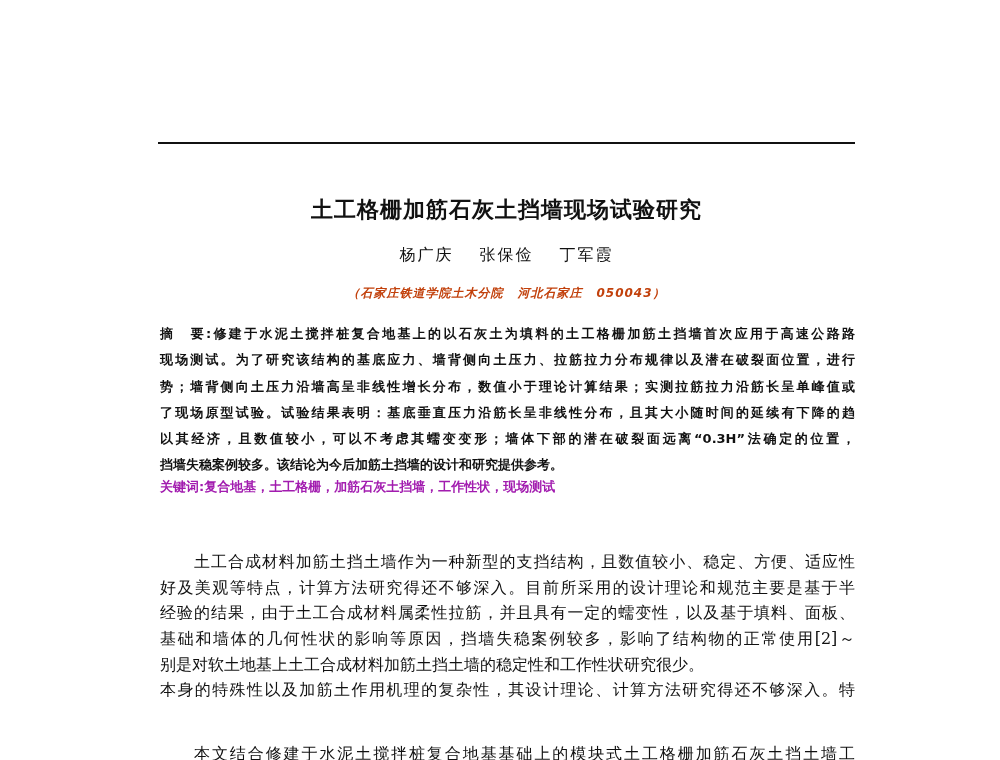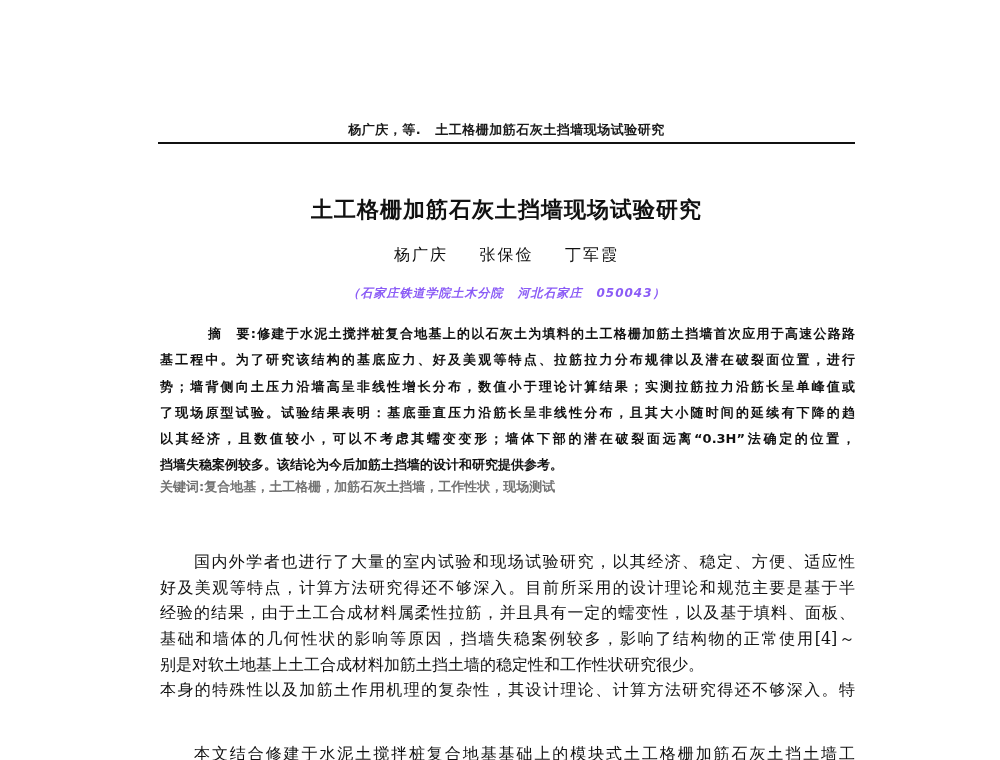--- a/index.html
+++ b/index.html
@@ -51,65 +51,65 @@
     letter-spacing: 1px;
     color: #111;
   }
   .authors {
     position: absolute;
     left: 158px;
     width: 697px;
     top: 245px;
     text-align: center;
     font-size: 16px;
-    font-family: Liberation Mono, monospace;
+    font-family: Liberation Serif, serif;
     letter-spacing: 2px;
     color: #111;
   }
   .authors span { margin: 0 10px; }
   .affiliation {
     position: absolute;
     left: 158px;
     width: 697px;
     top: 285px;
     text-align: center;
     font-size: 12px;
     font-weight: bold;
     font-style: italic;
     letter-spacing: 1px;
-    color: #8b5cf6;
+    color: #c2410c;
   }
   .affiliation .gap { display: inline-block; width: 14px; }
   .abstract {
     position: absolute;
     left: 160px;
     width: 695px;
     top: 321px;
     font-size: 13px;
     font-weight: bold;
     line-height: 26.3px;
     color: #111;
   }
   .abstract .line {
     white-space: nowrap;
     text-align: justify;
     text-align-last: justify;
     display: block;
     height: 26.3px;
   }
   .abstract .line.last { text-align-last: left; }
-  .abstract .label { letter-spacing: 0; margin-left: 48px; }
+  .abstract .label { letter-spacing: 0; }
   .keywords {
     position: absolute;
     left: 160px;
     top: 478px;
     font-size: 13px;
     font-weight: bold;
     white-space: nowrap;
-    color: #737373;
+    color: #a21caf;
   }
   .body-text {
     position: absolute;
     left: 160px;
     width: 695px;
     top: 549px;
     font-size: 16px;
     line-height: 25.7px;
     font-family: "DejaVu Serif", "Liberation Serif", serif;
     color: #111;
@@ -136,54 +136,51 @@
     overflow: hidden;
     text-align: justify;
     text-align-last: justify;
   }
 </style>
 </head>
 <body>
 
 <div class="page">
 
-  <div class="running-header">
-    <span>杨广庆，等.</span><span class="sep"></span><span>土工格栅加筋石灰土挡墙现场试验研究</span>
-  </div>
   <div class="header-rule"></div>
 
   <div class="title">土工格栅加筋石灰土挡墙现场试验研究</div>
 
   <div class="authors">
     <span>杨广庆</span>
     <span>张保俭</span>
     <span>丁军霞</span>
   </div>
 
   <div class="affiliation">
     <span>（</span><span>石家庄铁道学院土木分院</span><span class="gap"></span><span>河北石家庄</span><span class="gap"></span><span>050043</span><span>）</span>
   </div>
 
   <div class="abstract">
     <span class="line"><span class="label">摘　要:</span><span>修建于水泥土搅拌桩复合地基上的以石灰土为填料的土工格栅加筋土挡墙首次应用于高速公路路</span></span>
-    <span class="line">基工程中。为了研究该结构的基底应力、好及美观等特点、拉筋拉力分布规律以及潜在破裂面位置，进行</span>
+    <span class="line">现场测试。为了研究该结构的基底应力、墙背侧向土压力、拉筋拉力分布规律以及潜在破裂面位置，进行</span>
     <span class="line">势；墙背侧向土压力沿墙高呈非线性增长分布，数值小于理论计算结果；实测拉筋拉力沿筋长呈单峰值或</span>
     <span class="line">了现场原型试验。试验结果表明：基底垂直压力沿筋长呈非线性分布，且其大小随时间的延续有下降的趋</span>
     <span class="line">以其经济，且数值较小，可以不考虑其蠕变变形；墙体下部的潜在破裂面远离“0.3H”法确定的位置，</span>
     <span class="line last">挡墙失稳案例较多。该结论为今后加筋土挡墙的设计和研究提供参考。</span>
   </div>
 
   <div class="keywords">
     <span>关键词:</span><span>复合地基，土工格栅，加筋石灰土挡墙，工作性状，现场测试</span>
   </div>
 
   <div class="body-text">
-    <span class="line indent">国内外学者也进行了大量的室内试验和现场试验研究，以其经济、稳定、方便、适应性</span>
+    <span class="line indent">土工合成材料加筋土挡土墙作为一种新型的支挡结构，且数值较小、稳定、方便、适应性</span>
     <span class="line">好及美观等特点，计算方法研究得还不够深入。目前所采用的设计理论和规范主要是基于半</span>
     <span class="line">经验的结果，由于土工合成材料属柔性拉筋，并且具有一定的蠕变性，以及基于填料、面板、</span>
-    <span class="line">基础和墙体的几何性状的影响等原因，挡墙失稳案例较多，影响了结构物的正常使用[4]～</span>
+    <span class="line">基础和墙体的几何性状的影响等原因，挡墙失稳案例较多，影响了结构物的正常使用[2]～</span>
     <span class="line last">别是对软土地基上土工合成材料加筋土挡土墙的稳定性和工作性状研究很少。</span>
     <span class="line">本身的特殊性以及加筋土作用机理的复杂性，其设计理论、计算方法研究得还不够深入。特</span>
   </div>
 
   <div class="body-text2">本文结合修建于水泥土搅拌桩复合地基基础上的模块式土工格栅加筋石灰土挡土墙工</div>
 
 </div>
 
 </body></html>

